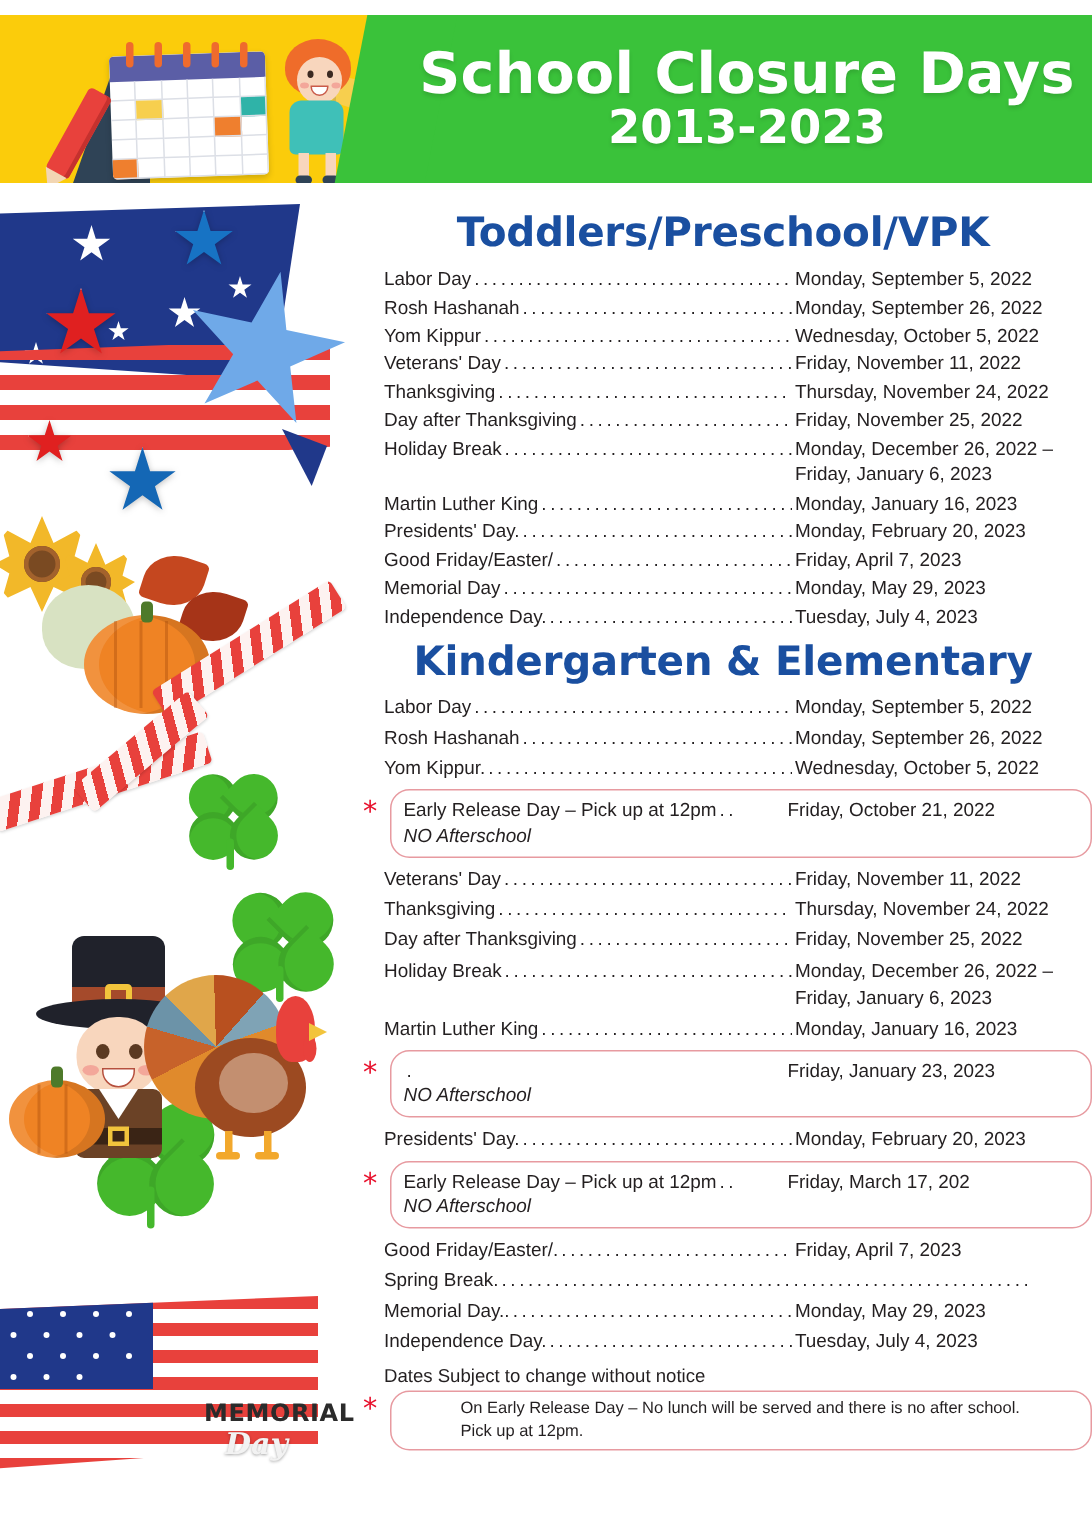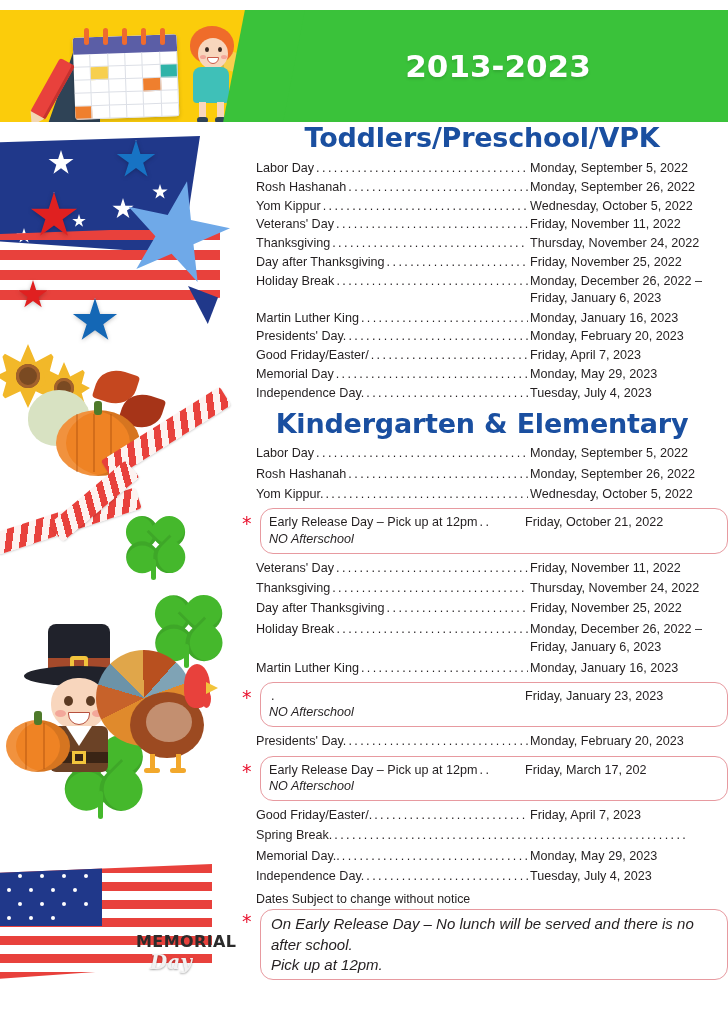--- a/index.html
+++ b/index.html
@@ -153,21 +153,21 @@
     clip-path: polygon(0% 8%, 100% 0%, 100% 86%, 0% 100%); box-shadow:0 2px 5px rgba(0,0,0,.18); }
   .mf-stripes{ position:absolute; inset:0; background: repeating-linear-gradient(#e8413c 0 9px,#fff 9px 18px); }
   .mf-canton{ position:absolute; left:0; top:0; width:118px; height:62px; background:#20388a; }
   .mf-canton i{ position:absolute; width:4px;height:4px;background:#fff;border-radius:50%; }
   .mem-txt{ position:absolute; left:136px; top:810px; font-family:"DejaVu Sans", sans-serif;
     font-weight:800; font-size:16px; color:#2b2b2b; letter-spacing:.4px; }
   .mem-txt2{ position:absolute; left:150px; top:828px; font-family:"DejaVu Serif", serif;
     font-style:italic; font-weight:700; font-size:20px; color:#f2f2f2; text-shadow:0 1px 2px rgba(0,0,0,.35); }
 
   
-  .content { position:absolute; left:236px; top:122px; width: 492px; }
+  .content { position:absolute; left:236px; top:140px; width: 492px; }
   .section-title{
     color:#1a4fa0; font-size: 27px; font-weight: 800; text-align:center;
     font-family:"DejaVu Sans", sans-serif; line-height:1.15; letter-spacing:-.2px;
   }
   .sec1-title{ margin-bottom: 6px; }
   .sec2-title{ margin: 6px 0 4px; }
 
   .list{ padding-left: 20px; }
   .row{ display:flex; align-items:flex-start; font-size:12.6px; color:#231f20;
         line-height: 1.30; padding: 2.0px 0; }
@@ -187,21 +187,21 @@
     border:1px solid #e79aa0; border-radius: 13px; padding: 5px 10px 5px 8px;
     margin-left: 4px;
   }
   .er-line{ display:flex; align-items:baseline; font-size:12.6px; color:#231f20; line-height:1.3; }
   .er-line .val{ width:192px; flex:0 0 192px; }
   .er-note{ font-style: italic; font-size:12.6px; color:#231f20; line-height:1.35; }
 
   .footer{ padding-left:20px; margin-top: 6px; }
   .foot-note{ font-size:12.4px; color:#231f20; padding-bottom:3px; }
   .foot-box{ border:1px solid #e79aa0; border-radius:13px; padding:4px 10px; margin-left:4px; }
-  .foot-box div{ font-style:italic; font-size:15px; color:#231f20; line-height:1.35; }
+  .foot-box div{ font-size:11px; color:#231f20; line-height:1.35;margin-left:36px; }
 </style>
 </head>
 <body>
 
 <div class="page">
 
   <div class="banner">
     <div class="banner-left">
 
       <div class="cal-wrap">
@@ -263,20 +263,21 @@
         <div class="g-mouth"></div>
         <div class="g-body"></div>
         <div class="g-leg" style="left:23px"></div>
         <div class="g-leg" style="left:41px"></div>
         <div class="g-shoe" style="left:21px"></div>
         <div class="g-shoe" style="left:39px"></div>
       </div>
     </div>
 
     <div class="banner-right">
+      <div class="title-main">School Closure Days</div>
       <div class="title-sub">2013-2023</div>
     </div>
   </div>
 
   <div class="decor">
 
     <div class="flag-blue">
       <div class="wstar" style="left:72px;top:14px;width:26px;height:26px"></div>
       <div class="wstar" style="left:136px;top:62px;width:22px;height:22px"></div>
       <div class="wstar" style="left:176px;top:48px;width:16px;height:16px"></div>

